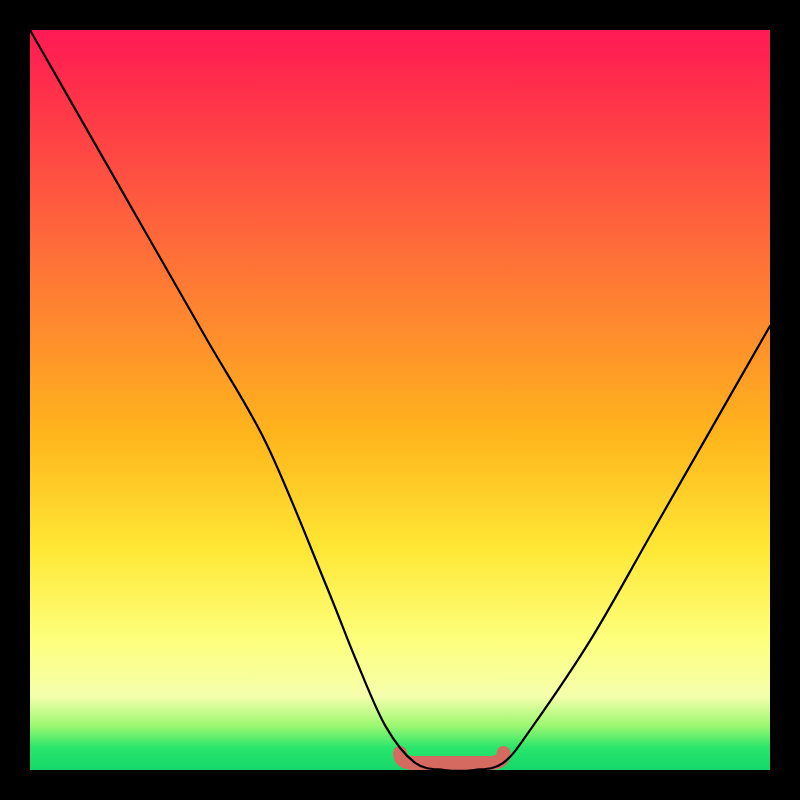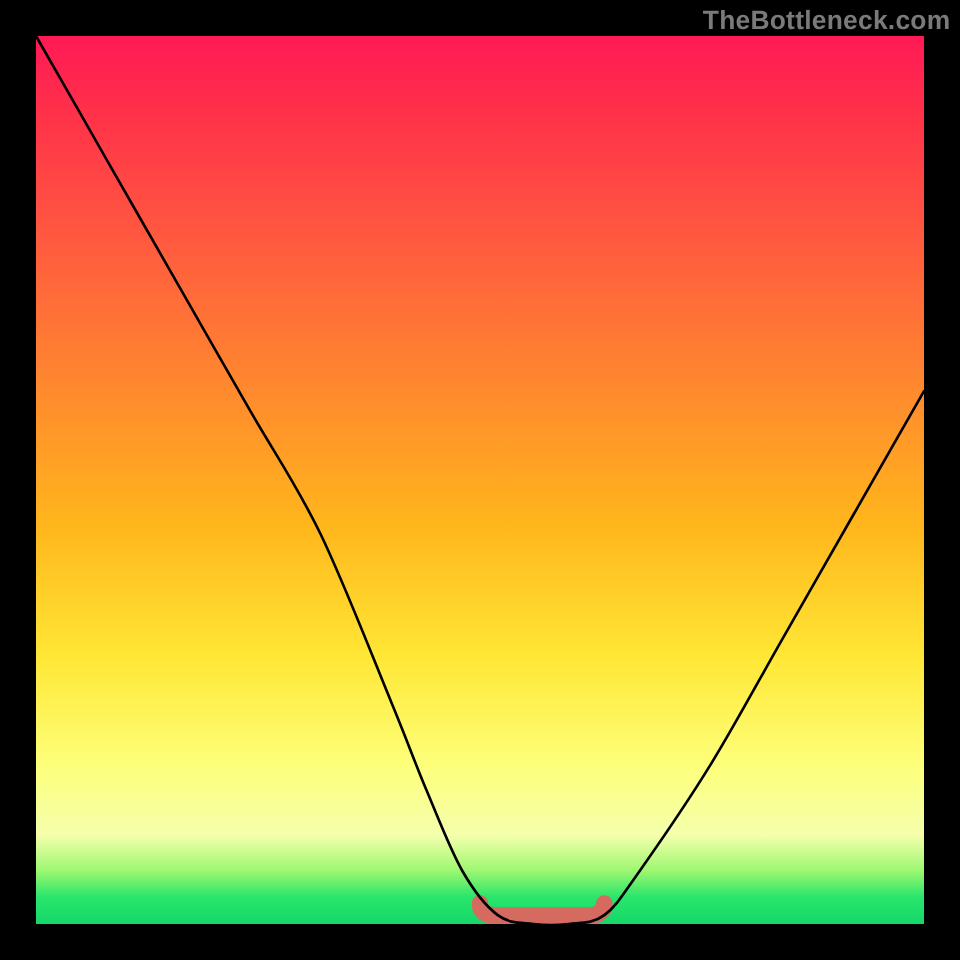--- a/index.html
+++ b/index.html
@@ -70,20 +70,19 @@
     stroke: #d56a60;
     stroke-width: 14;
     stroke-linecap: round;
     stroke-linejoin: round;
   }
 </style>
 </head>
 <body>
 
 <div class="stage">
-  <div class="watermark">TheBottleneck.com</div>
   <div class="plot">
     <svg class="curve" viewBox="0 0 740 740" preserveAspectRatio="none">
       <path id="basin-band" class="basinband" d="M 370.0 723.0 Q 370.0 733.0 384.0 733.0 L 459.6 733.0 Q 473.6 733.0 473.6 723.0"></path>
       <path id="main-curve" class="mainline" d="M 0.0 0.0 C 9.9 17.3, 39.5 69.1, 59.2 103.6 C 78.9 138.1, 98.7 172.7, 118.4 207.2 C 138.1 241.7, 157.9 276.3, 177.6 310.8 C 197.3 345.3, 217.1 373.7, 236.8 414.4 C 256.5 455.1, 281.2 519.2, 296.0 555.0 C 310.8 590.8, 315.7 605.6, 325.6 629.0 C 335.5 652.4, 345.3 678.3, 355.2 695.6 C 365.1 712.9, 374.9 725.2, 384.8 732.6 C 394.7 740.0, 404.5 738.8, 414.4 740.0 C 424.3 741.2, 434.1 741.2, 444.0 740.0 C 453.9 738.8, 463.7 740.0, 473.6 732.6 C 483.5 725.2, 488.4 716.6, 503.2 695.6 C 518.0 674.6, 542.7 638.9, 562.4 606.8 C 582.1 574.7, 601.9 537.7, 621.6 503.2 C 641.3 468.7, 661.1 434.1, 680.8 399.6 C 700.5 365.1, 730.1 313.3, 740.0 296.0"></path>
     </svg>
   </div>
 </div>
 
 </body></html>

